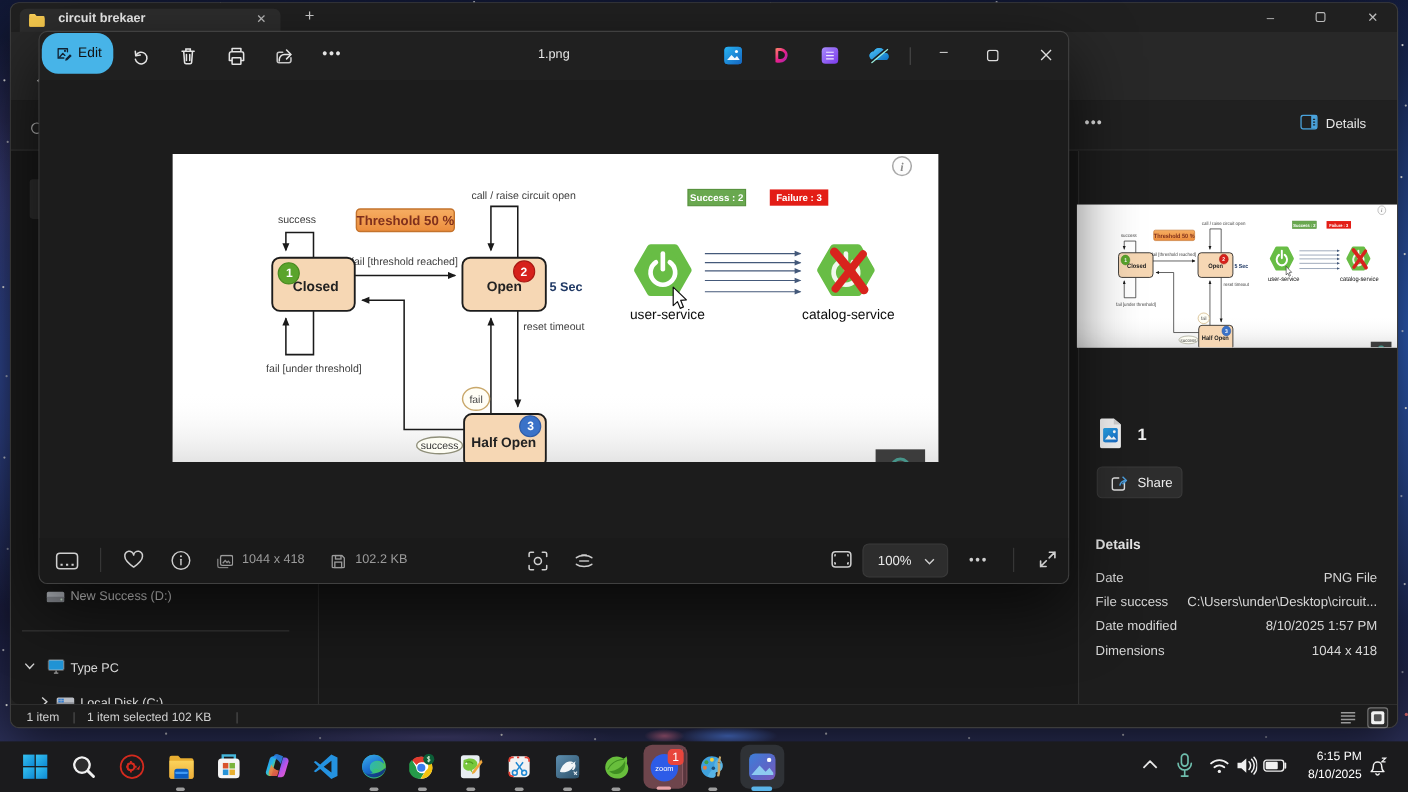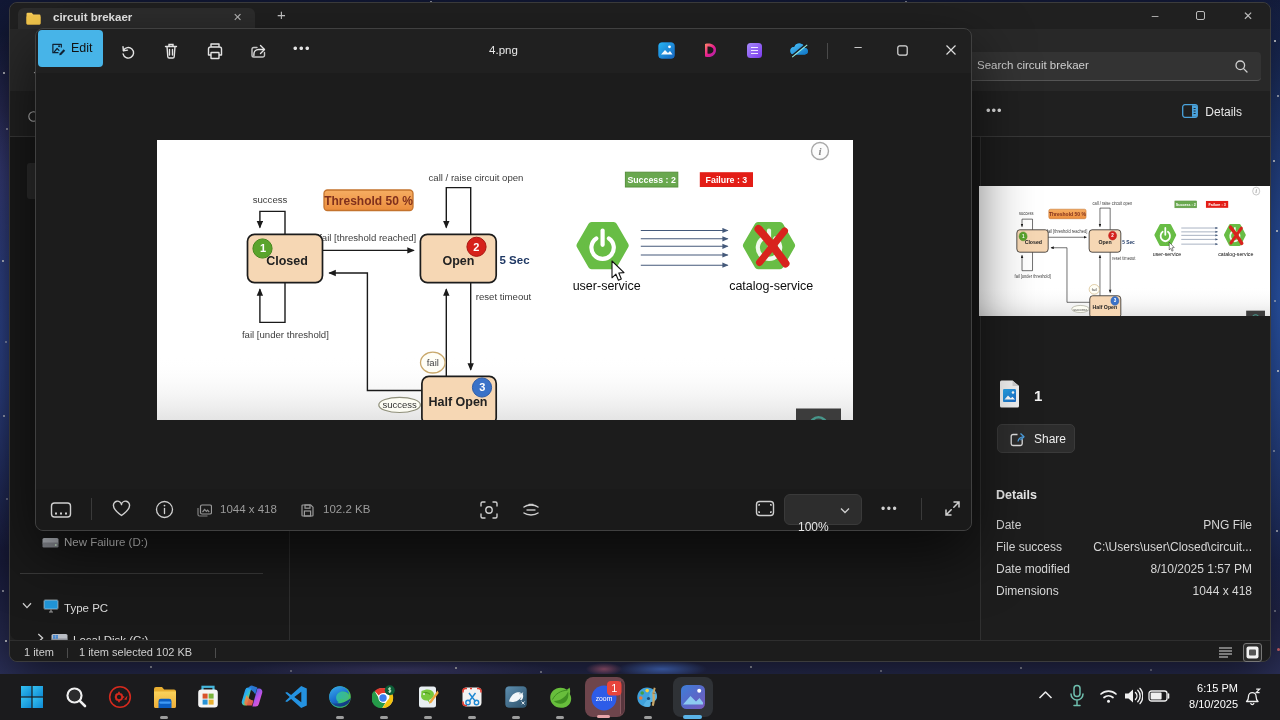--- a/index.html
+++ b/index.html
@@ -47,21 +47,21 @@
 #dshare { position:absolute; left:987px; top:421px; width:78px; height:29px; background:#2d2d2d; border:1px solid #3a3a3a; border-radius:5px; color:#eee; font-size:12px; }
 #ddetails { position:absolute; left:986px; top:485px; color:#e8e8e8; }
 .drow { position:relative; height:22px; font-size:12px; color:#d6d6d6; }
 .dk { position:absolute; left:0; top:0; }
 .dv { position:absolute; right:0; top:0; text-align:right; }
 
 
 #photos { position:absolute; left:35px; top:28px; width:937px; height:503px; background:#202020;
   border-radius:8px; box-shadow:0 22px 60px rgba(0,0,0,.65); border:1px solid #404040; }
 #ph-title { position:absolute; left:0; top:0; right:0; height:44px; }
-#ph-edit { position:absolute; left:2px; top:1px; width:65px; height:37px; background:#47b4e8; border-radius:4px; color:#111; font-size:12.5px; font-weight:400; }
+#ph-edit { position:absolute; left:2px; top:1px; width:65px; height:37px; background:#47b4e8; border-radius:15px; color:#111; font-size:12.5px; font-weight:400; }
 #ph-name { position:absolute; left:0; right:0; top:15px; text-align:center; color:#e8e8e8; font-size:11.5px; }
 .ph-ic { position:absolute; top:12px; width:20px; height:20px; color:#e4e4e4; }
 #ph-canvas { position:absolute; left:0; top:44px; right:0; height:418px; background:#1c1c1c; }
 #ph-img { position:absolute; left:121px; top:67px; width:696px; height:280px; background:#fff; }
 #ph-toolbar { position:absolute; left:0; bottom:0; right:0; height:41px; background:#1a1a1a; border-radius:0 0 8px 8px; }
 .pt-ic { position:absolute; top:11px; color:#b9b9b9; }
 .pt-tx { position:absolute; top:14px; color:#9b9b9b; font-size:11.5px; }
 
 
 #taskbar { position:absolute; left:0; top:674px; width:1280px; height:46px; background:#1b1b1d; }
@@ -250,46 +250,39 @@
       <span class="tx">✕</span>
     </div>
     <div id="exp-plus">+</div>
     <div class="wbtn" style="right:95px;">–</div>
     <div class="wbtn" style="right:49px;">
         <span style="position:absolute;left:15px;top:8px;width:9px;height:9px;border:1px solid #bbb;border-radius:2px;"></span>
       </div>
     <div class="wbtn" style="right:2px;">✕</div>
   </div>
   <div id="exp-cmdbar"></div>
-  <div id="exp-search">
-      <span class="stx">Search circuit brekaer</span>
-    <svg style="position:absolute;right:13px;top:8px;" width="13" height="13" viewBox="0 0 13 13" fill="none" stroke="#cfcfcf" stroke-width="1.3">
-      <circle cx="5.3" cy="5.3" r="4.3"></circle>
-        <path d="M8.6,8.6 L12,12" stroke-linecap="round"></path>
-    </svg>
-  </div>
   <div id="exp-toolrow"></div>
   <div id="exp-dots">•••</div>
   <div id="exp-details-btn">
     <svg style="position:absolute;left:-23px;top:-1px;" width="16" height="14" viewBox="0 0 16 14">
       <rect x="0.7" y="0.7" width="14.6" height="12.6" rx="2.2" fill="none" stroke="#4aa3dc" stroke-width="1.3"></rect>
       <path d="M10,1.2 h3.2 a1.9,1.9 0 0 1 1.9,1.9 v7.8 a1.9,1.9 0 0 1 -1.9,1.9 h-3.2 z" fill="#4aa3dc"></path>
       <path d="M11.6,4.5 h2 M11.6,7 h2 M11.6,9.5 h2" stroke="#1d2a33" stroke-width="1"></path>
     </svg>
     <span>Details</span>
   </div>
   <div id="exp-body"></div>
   <div id="exp-sep-v"></div>
 
   <svg style="position:absolute;left:32px;top:534px;" width="17" height="11" viewBox="0 0 17 11">
     <rect x="0.5" y="1" width="16" height="6.5" rx="1.5" fill="#b9bdc4"></rect>
     <rect x="0.5" y="5.5" width="16" height="5" rx="1.2" fill="#8d9097"></rect>
     <circle cx="13.8" cy="8" r="0.9" fill="#d8f8d8"></circle>
   </svg>
-  <div class="sideitem" id="si-newvol" style="left:54px; top:533px;">New Failure (D:)</div>
+  <div class="sideitem" id="si-newvol" style="left:54px; top:533px;">New Success (D:)</div>
   <div class="sideitem" style="left:10px; top:570px; width:243px; border-top:1px solid #3a3a3a; height:0;"></div>
   <svg style="position:absolute;left:12px;top:599px;" width="10" height="7" viewBox="0 0 10 7" fill="none" stroke="#cfcfcf" stroke-width="1.3">
       <path d="M1,1.3 L5,5.6 L9,1.3"></path>
     </svg>
   <svg style="position:absolute;left:33px;top:596px;" width="16" height="14" viewBox="0 0 16 14">
     <rect x="0.8" y="0.8" width="14.4" height="9.6" rx="1.4" fill="#9fd3f2" stroke="#5a5a5a" stroke-width="1"></rect>
     <rect x="1.6" y="1.6" width="12.8" height="8" fill="#2196d9"></rect>
     <path d="M6,13 h4 M8,10.5 v2.5" stroke="#9a9a9a" stroke-width="1.2"></path>
   </svg>
   <div class="sideitem" id="si-thispc" style="left:54px; top:599px;">Type PC</div>
@@ -333,21 +326,21 @@
     <span style="position:absolute;left:36px;top:7px;">Share</span>
   </div>
   <div id="ddetails">
     <div style="font-size:12.5px; font-weight:700; margin-bottom:16px;">Details</div>
     <div class="drow" style="width:256px;">
         <span class="dk">Date</span>
         <span class="dv">PNG File</span>
       </div>
     <div class="drow" style="width:256px;">
         <span class="dk">File success</span>
-        <span class="dv">C:\Users\user\Closed\circuit...</span>
+        <span class="dv">C:\Users\under\Desktop\circuit...</span>
       </div>
     <div class="drow" style="width:256px;">
         <span class="dk">Date modified</span>
         <span class="dv">8/10/2025 1:57 PM</span>
       </div>
     <div class="drow" style="width:256px;">
         <span class="dk">Dimensions</span>
         <span class="dv">1044 x 418</span>
       </div>
   </div>
@@ -391,21 +384,21 @@
     <svg class="ph-ic" style="left:169px;" viewBox="0 0 20 20" fill="none" stroke="#e4e4e4" stroke-width="1.4">
       <path d="M6,6 v-3 h8 v3 M6,14 h-2.5 v-6 a2,2 0 0 1 2,-2 h9 a2,2 0 0 1 2,2 v6 h-2.5" stroke-linejoin="round"></path>
       <rect x="6" y="11.5" width="8" height="6" rx="0.5"></rect>
     </svg>
     <svg class="ph-ic" style="left:213px;" viewBox="0 0 20 20" fill="none" stroke="#e4e4e4" stroke-width="1.4">
       <path d="M11.5,4.5 l4,4 -4,4" stroke-linecap="round" stroke-linejoin="round"></path>
       <path d="M15.2,8.5 h-5.7 a4.6,4.6 0 0 0 -4.6,4.6 v1.4" stroke-linecap="round"></path>
       <path d="M8,6.5 h-3.2 a1.8,1.8 0 0 0 -1.8,1.8 v5.9 a1.8,1.8 0 0 0 1.8,1.8 h8.9 a1.8,1.8 0 0 0 1.8,-1.8 v-2.7" stroke-linecap="round" opacity=".85"></path>
     </svg>
     <div style="position:absolute;left:257px;top:12px;color:#e4e4e4;font-size:13px;letter-spacing:1.5px;">•••</div>
-    <div id="ph-name">4.png</div>
+    <div id="ph-name">1.png</div>
 
     <svg class="ph-ic" style="left:622px;top:13px;width:17px;height:17px;" viewBox="0 0 17 17">
       <rect x="0.5" y="0.5" width="16" height="16" rx="3.5" fill="#1976d2"></rect>
       <rect x="0.5" y="0.5" width="16" height="16" rx="3.5" fill="url(#gphoto)"></rect>
       <path d="M3,12.5 l4,-4.5 3,3 2,-2 2.5,3.5 z" fill="#fff" opacity=".95"></path>
       <circle cx="11.5" cy="4.8" r="1.4" fill="#fff"></circle>
     </svg>
     <svg class="ph-ic" style="left:666px;top:13px;width:17px;height:17px;" viewBox="0 0 17 17">
       <path d="M3,2 C9,0.5 14,3 14,8 c0,5 -5,8.5 -11,6.5 z" fill="url(#gdesg)"></path>
       <path d="M5.5,4.5 c3,-0.5 6,1 6,3.5 c0,2.7 -3,4.2 -6,3.5 z" fill="#1b1b1b"></path>
@@ -467,21 +460,21 @@
     <svg class="pt-ic" style="left:485px;" width="20" height="20" viewBox="0 0 20 20" fill="none" stroke="#cfcfcf" stroke-width="1.4">
       <path d="M4,6.5 c3,-3 9,-3 12,0" opacity="0"></path>
       <path d="M3,7 a8.5,4.5 0 0 1 14,0 M3,13 a8.5,4.5 0 0 0 14,0" stroke-linecap="round"></path>
       <path d="M6,10 h8 M8,4.5 h4" stroke-linecap="round" opacity=".9"></path>
     </svg>
     <svg class="pt-ic" style="left:719px;" width="20" height="17" viewBox="0 0 20 17" fill="none" stroke="#cfcfcf" stroke-width="1.4">
       <rect x="1.5" y="1.5" width="17" height="14" rx="3"></rect>
       <path d="M5,4.5 h-1 v1.5 M15,4.5 h1 v1.5 M5,12.5 h-1 v-1.5 M15,12.5 h1 v-1.5" stroke-width="1.2"></path>
     </svg>
     <div style="position:absolute;left:748px;top:5px;width:78px;height:31px;background:#2d2d2d;border:1px solid #3a3a3a;border-radius:6px;">
-      <span style="position:absolute;left:13px;top:8px;color:#e8e8e8;font-size:12px;margin-top:17px;">100%</span>
+      <span style="position:absolute;left:13px;top:8px;color:#e8e8e8;font-size:12px;">100%</span>
       <svg style="position:absolute;right:11px;top:12px;" width="10" height="7" viewBox="0 0 10 7" fill="none" stroke="#cfcfcf" stroke-width="1.3">
           <path d="M1,1.5 L5,5.5 L9,1.5"></path>
         </svg>
     </div>
     <div style="position:absolute;left:845px;top:13px;color:#cfcfcf;font-size:12px;letter-spacing:1.5px;">•••</div>
     <div style="position:absolute;left:885px;top:9px;width:1px;height:22px;background:#3a3a3a;"></div>
     <svg class="pt-ic" style="left:908px;" width="17" height="17" viewBox="0 0 17 17" fill="none" stroke="#cfcfcf" stroke-width="1.5">
       <path d="M10,2 h5 v5 M15,2 L9.8,7.2 M7,15 h-5 v-5 M2,15 L7.2,9.8" stroke-linecap="round"></path>
     </svg>
   </div>

